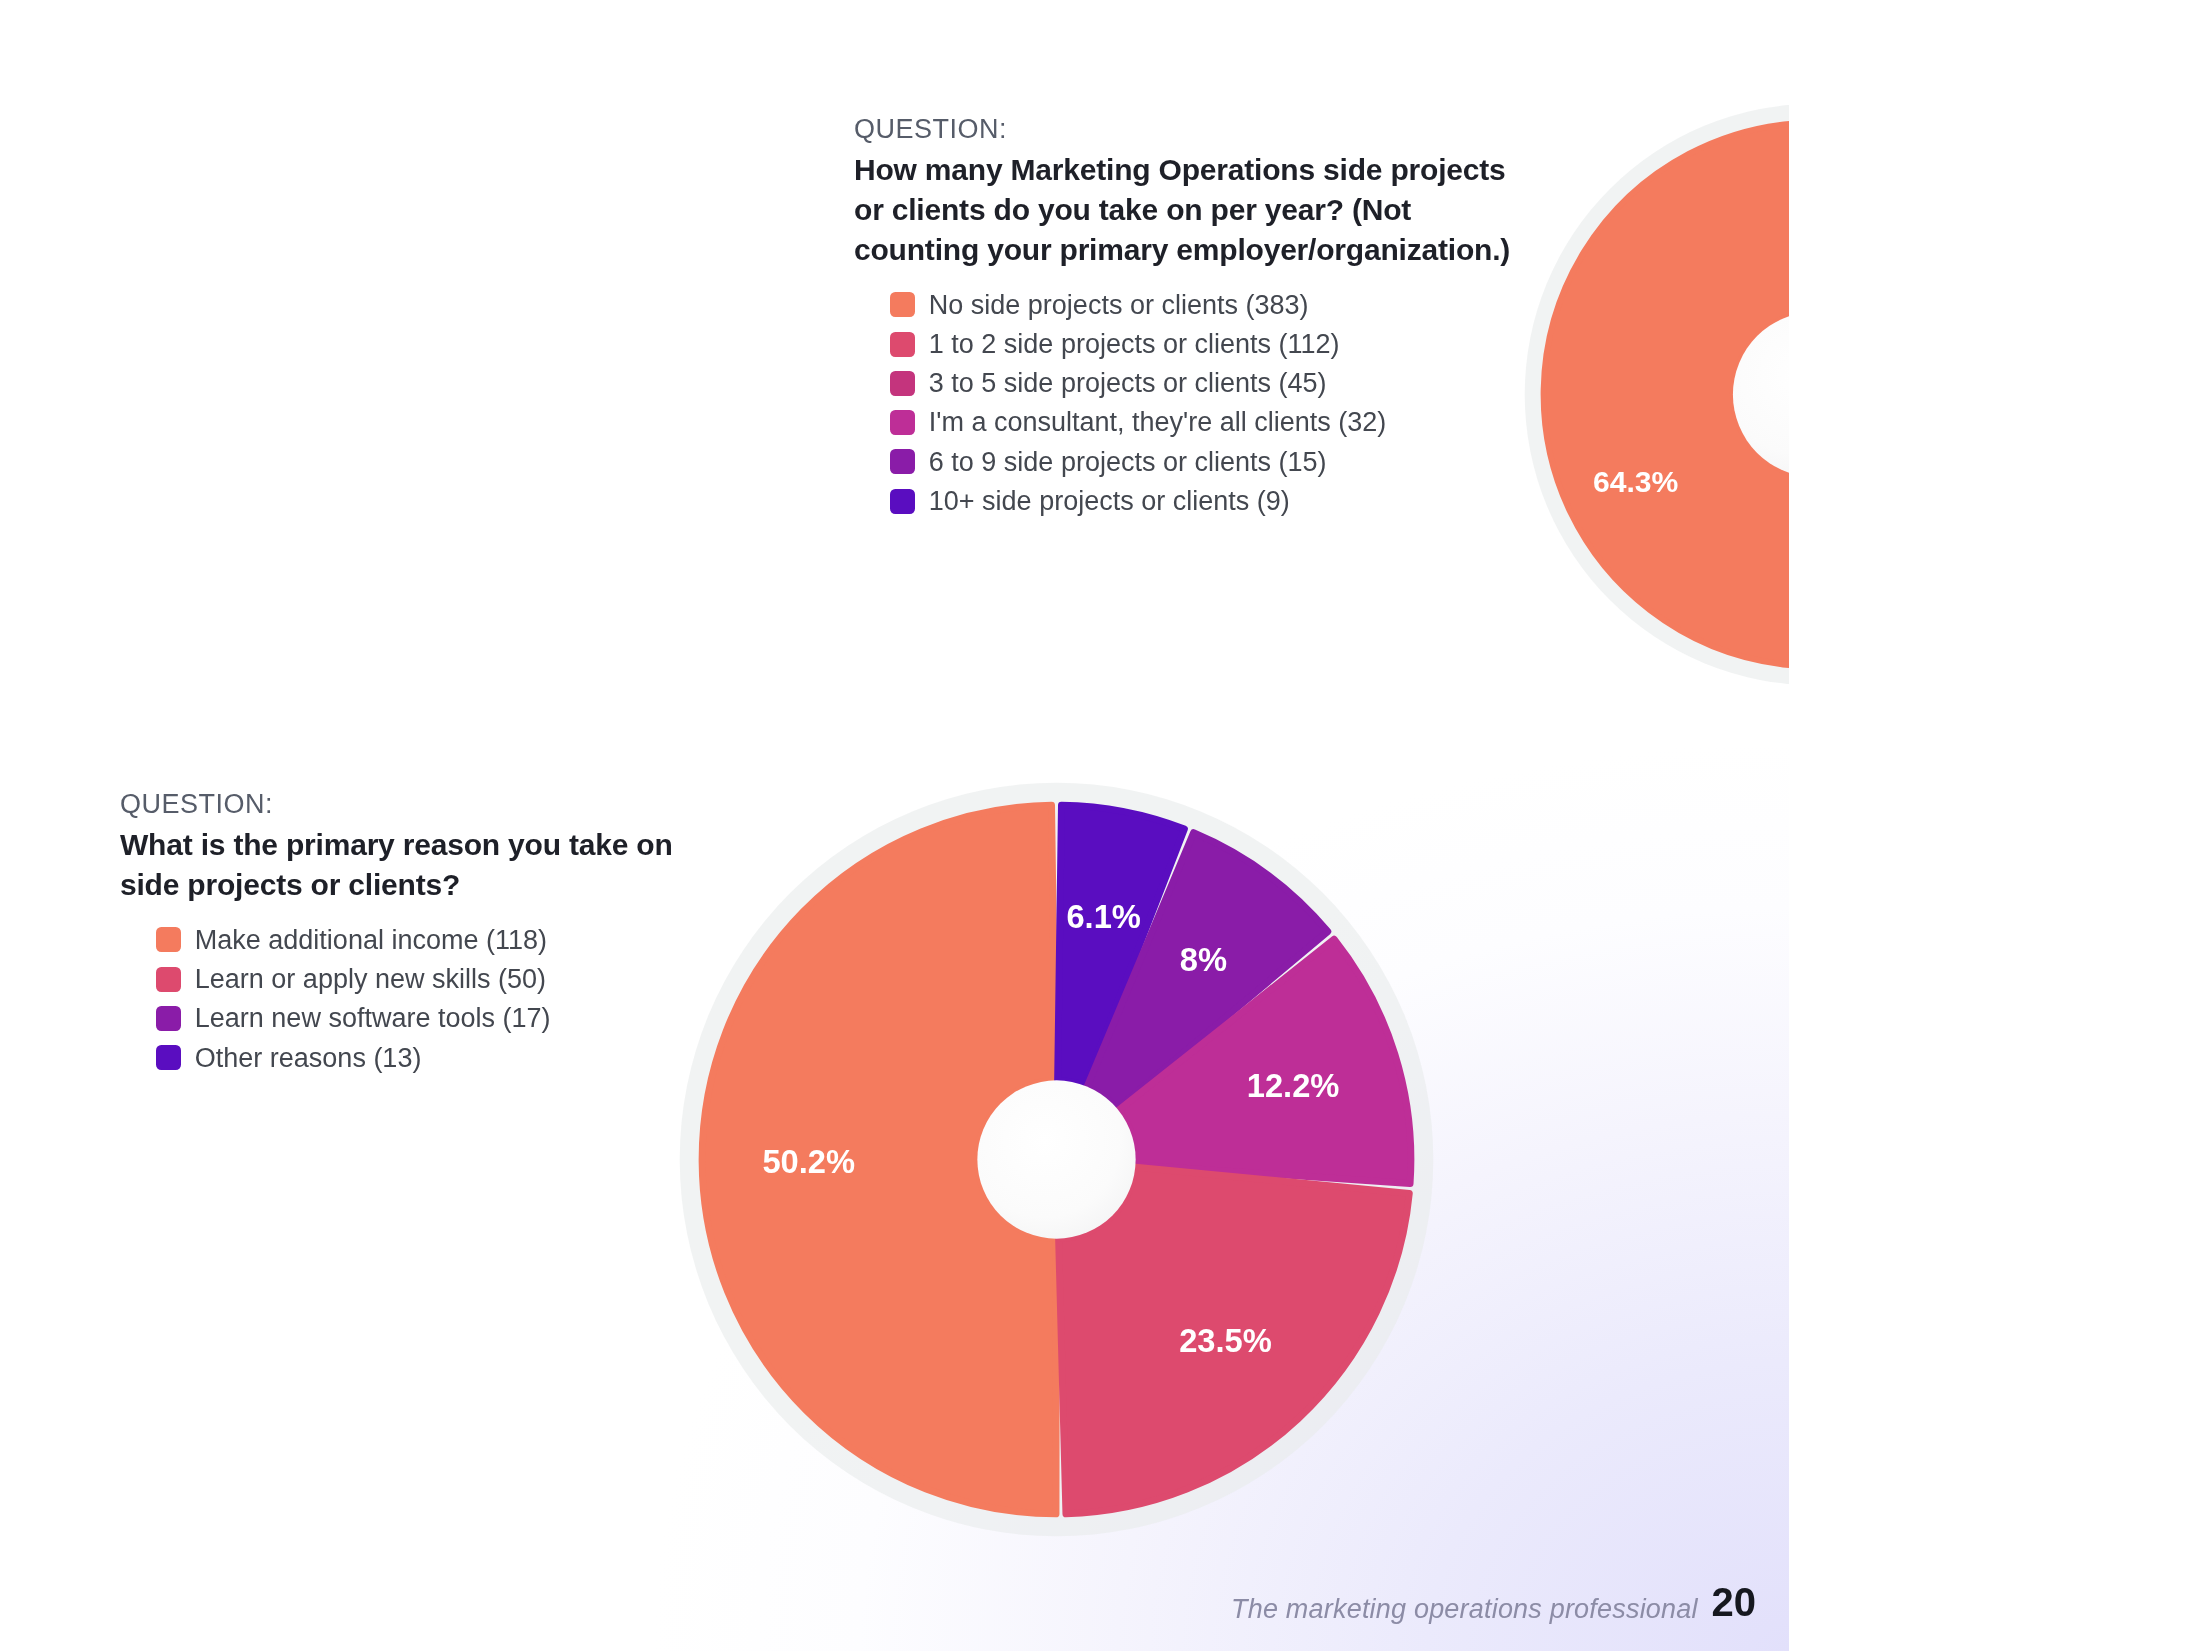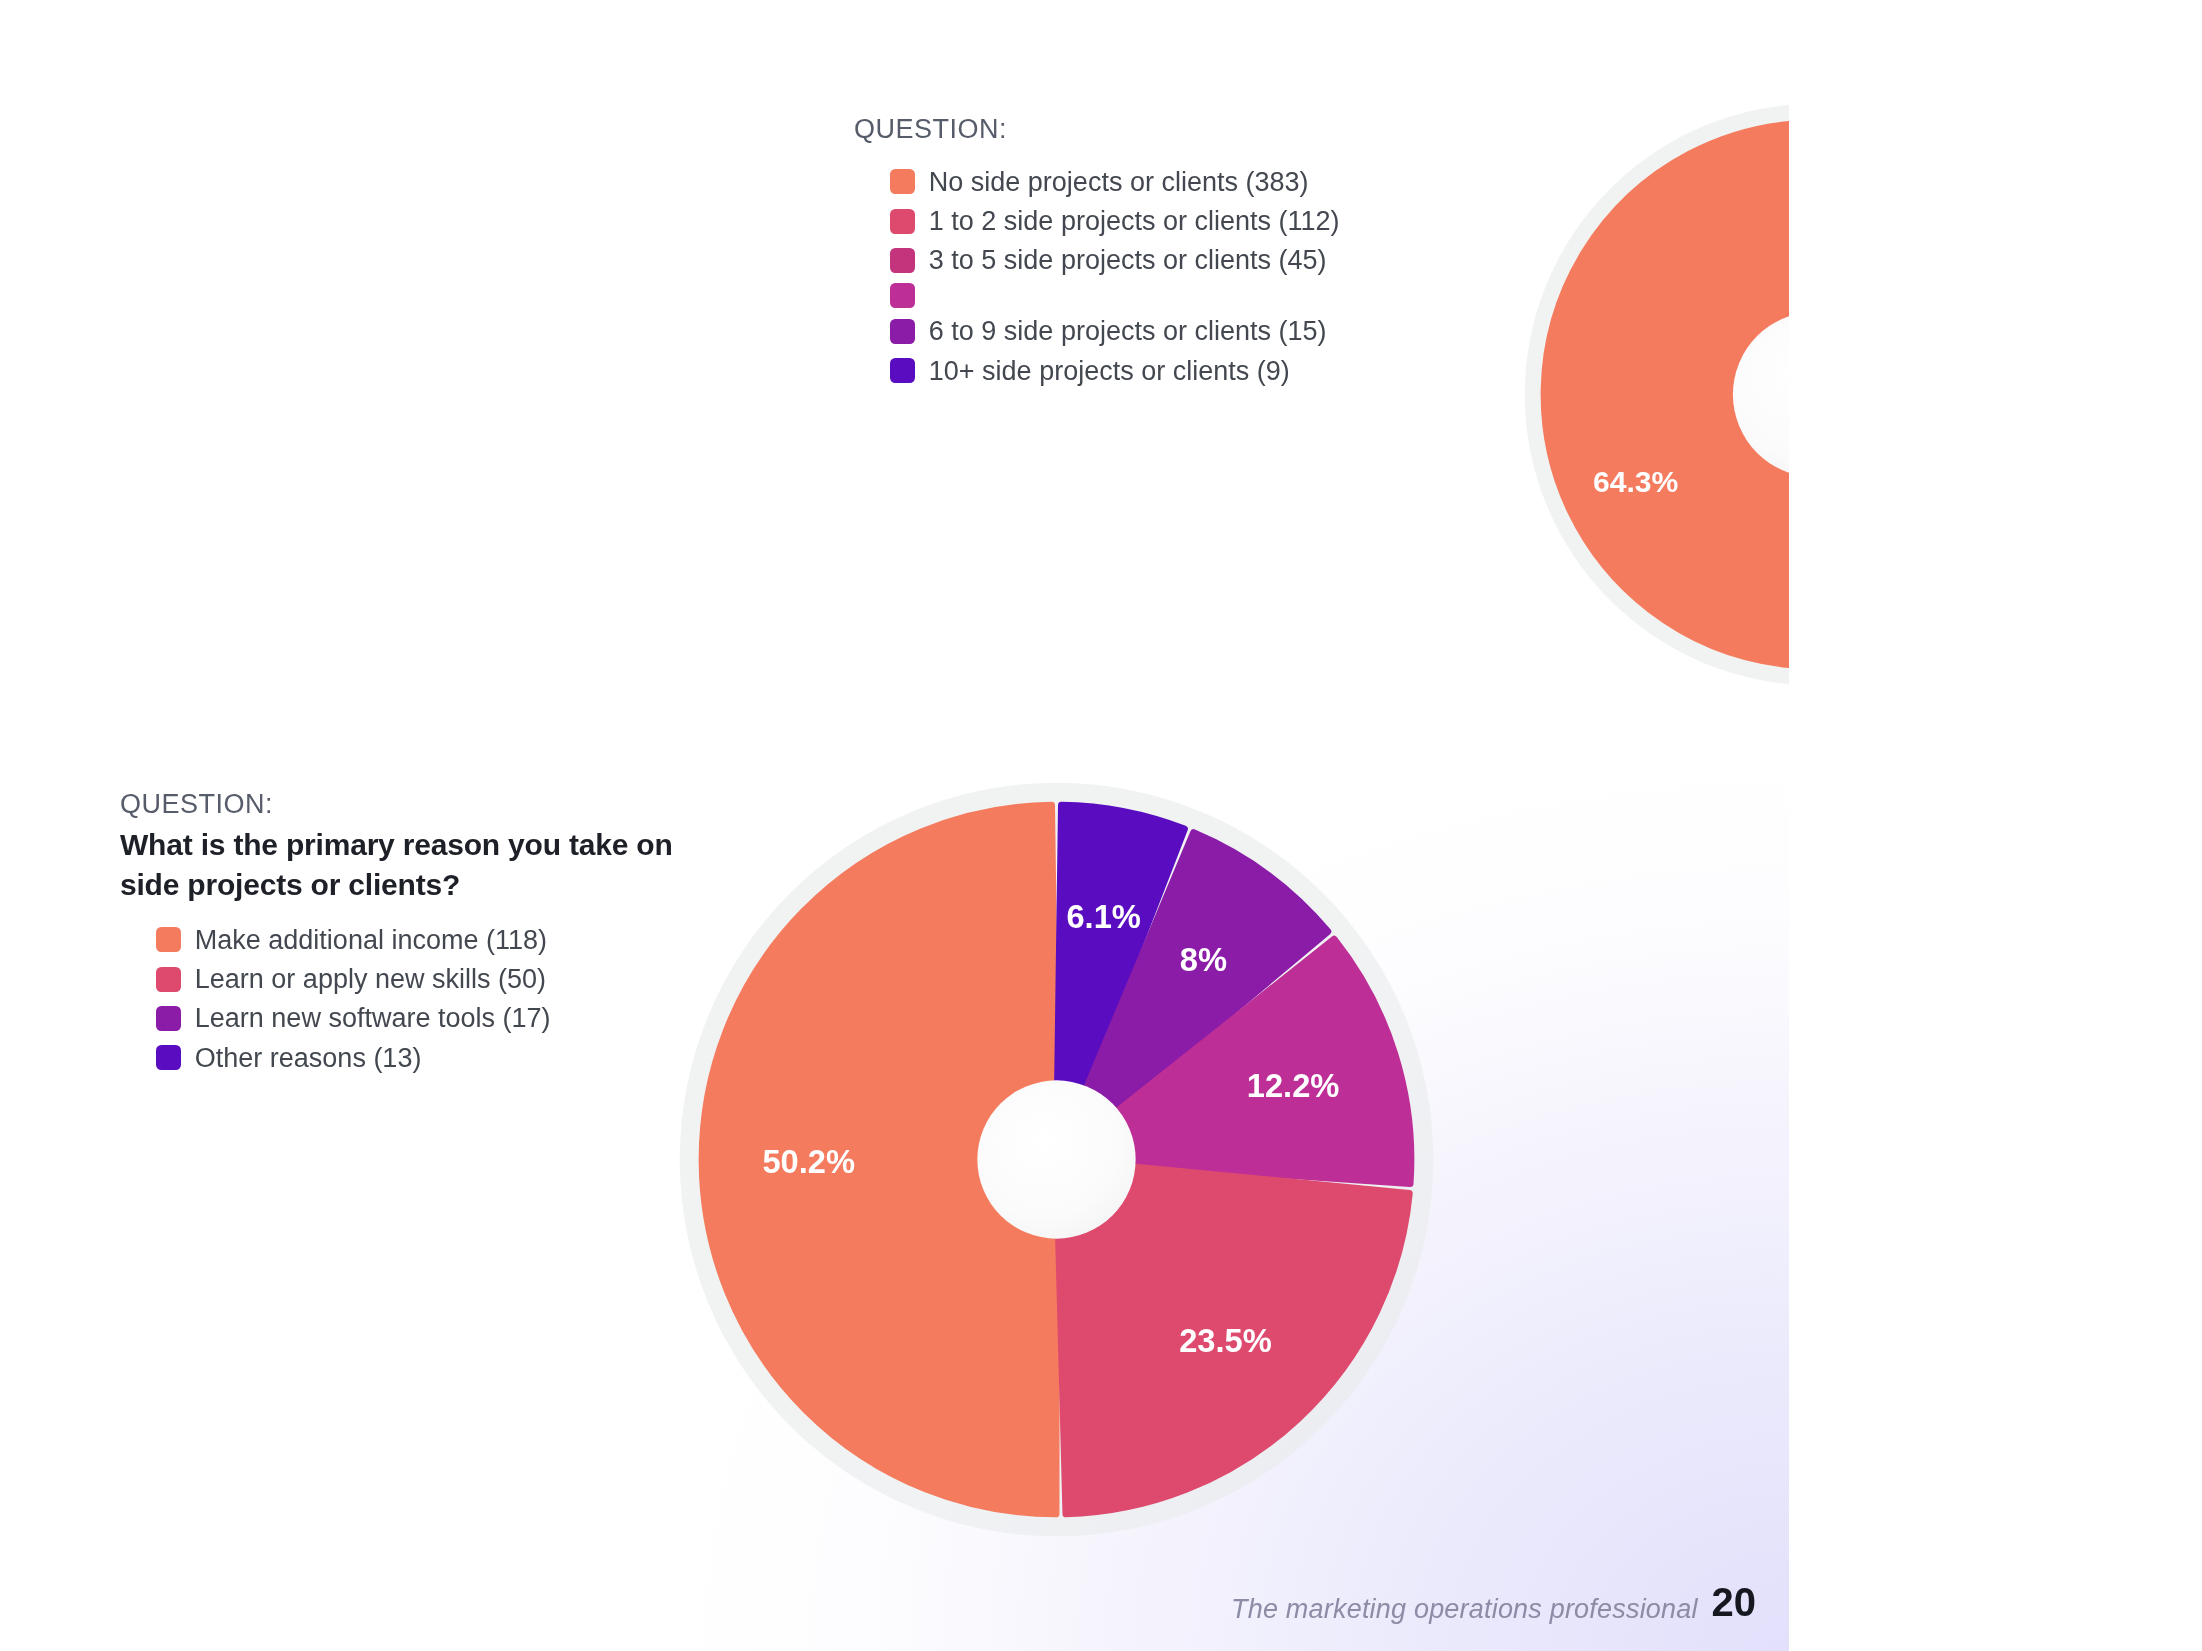--- a/index.html
+++ b/index.html
@@ -95,35 +95,37 @@
     font-size: 40px;
   }
 </style>
 </head>
 <body>
 
 <div id="page">
 
   <div class="qblock" style="left:854px; top:112px; width:688px;">
     <p class="q-kicker">QUESTION:</p>
+    <p class="q-title">How many Marketing Operations side projects or clients do you take on per year? (Not counting your primary employer/organization.)</p>
     <div class="legend" id="legend-1">
         <div class="legend-item">
           <span class="swatch" style="background: rgb(244, 123, 94);"></span>
           <span class="legend-label">No side projects or clients (383)</span>
         </div>
         <div class="legend-item">
           <span class="swatch" style="background: rgb(221, 74, 110);"></span>
           <span class="legend-label">1 to 2 side projects or clients (112)</span>
         </div>
         <div class="legend-item">
           <span class="swatch" style="background: rgb(196, 52, 125);"></span>
           <span class="legend-label">3 to 5 side projects or clients (45)</span>
         </div>
         <div class="legend-item">
           <span class="swatch" style="background: rgb(190, 46, 151);"></span>
+          <span class="legend-label">I'm a consultant, they're all clients (32)</span>
         </div>
         <div class="legend-item">
           <span class="swatch" style="background: rgb(138, 28, 168);"></span>
           <span class="legend-label">6 to 9 side projects or clients (15)</span>
         </div>
         <div class="legend-item">
           <span class="swatch" style="background: rgb(90, 13, 192);"></span>
           <span class="legend-label">10+ side projects or clients (9)</span>
         </div>
       </div>

